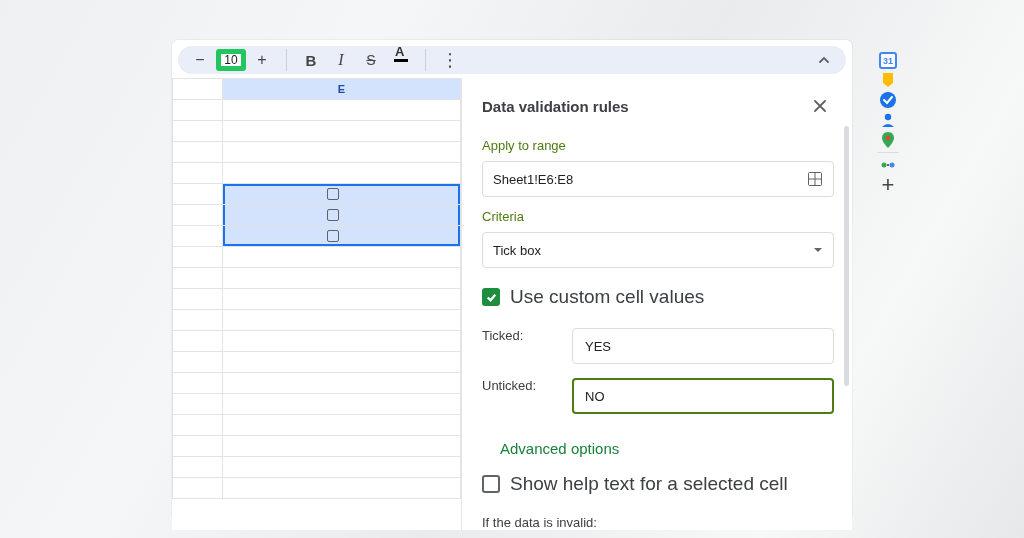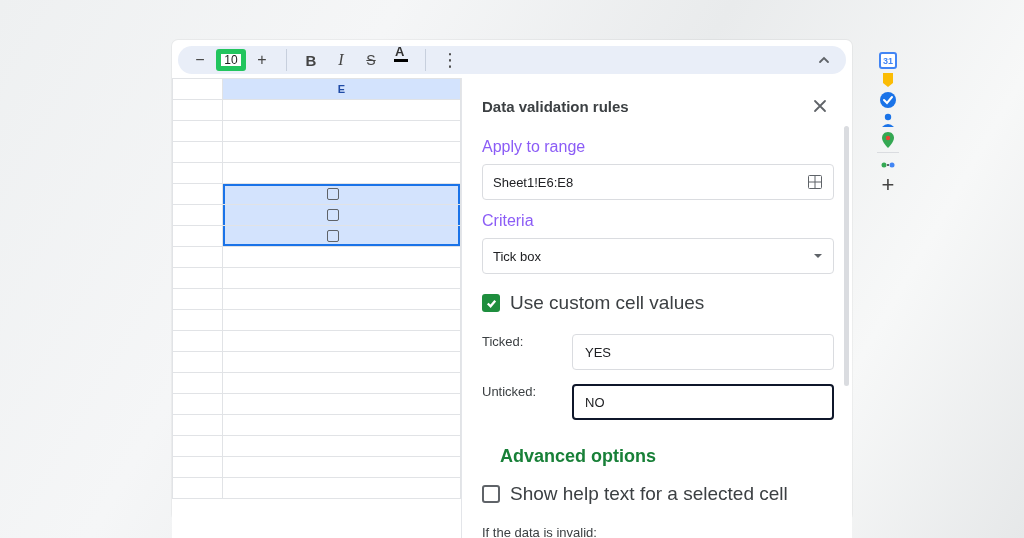--- a/index.html
+++ b/index.html
@@ -68,21 +68,21 @@
   .panel {
     flex:1; padding: 14px 18px 0 20px;
     display:flex; flex-direction:column;
     position:relative;
     background:#fff;
   }
   .panel-head { display:flex; align-items:center; justify-content:space-between; margin-bottom:18px;gap:41px; }
   .panel-title { font-size:15px; font-weight:600; color:#3c4043; }
   .close-x { font-size:18px; color:#5f6368; width:28px; height:28px; display:flex; align-items:center; justify-content:center; border-radius:50%; }
 
-  .sect-label { font-size:16px; color:#8b5cf6; margin-bottom:8px; }
+  .sect-label { font-size:13px; color:#4d7c0f; margin-bottom:8px; }
 
   .range-box, .crit-box {
     height:36px; border:1px solid #dadce0; border-radius:4px;
     display:flex; align-items:center; padding:0 10px;
     font-size:13px; color:#202124; justify-content:space-between;
     margin-bottom:12px;
   }
   .crit-box { margin-bottom:18px; }
 
   .chk-row { display:flex; align-items:center; gap:10px; margin-bottom:20px; }
@@ -96,23 +96,23 @@
     width:18px; height:18px; border:2px solid #5f6368; border-radius:3px;
   }
   .chk-row span { font-size:19px; color:#3c4043; }
 
   .val-row { display:flex; align-items:flex-start; gap:10px; margin-bottom:14px; }
   .val-label { width:80px; font-size:13px; color:#3c4043; }
   .val-input {
     flex:1; height:36px; border:1px solid #dadce0; border-radius:4px;
     padding:0 12px; font-size:13px; color:#202124;
   }
-  .val-input.focused { border:2px solid #0f172a; padding:0 11px; }
-
-  .adv { font-size:18px; font-weight:700; color:#188038; margin:12px 0 16px 18px; }
+  .val-input.focused { border:2px solid #4d7c0f; padding:0 11px; }
+
+  .adv { font-size:15px; font-weight:400; color:#188038; margin:12px 0 16px 18px; }
 
   .invalid-label { font-size:13px; color:#3c4043; margin-top:6px; }
 
   .panel-scroll {
     position:absolute; right:3px; top:48px; width:5px; height:260px;
     background:#dadce0; border-radius:3px;
   }
 
   .side-rail {
     position:absolute;

